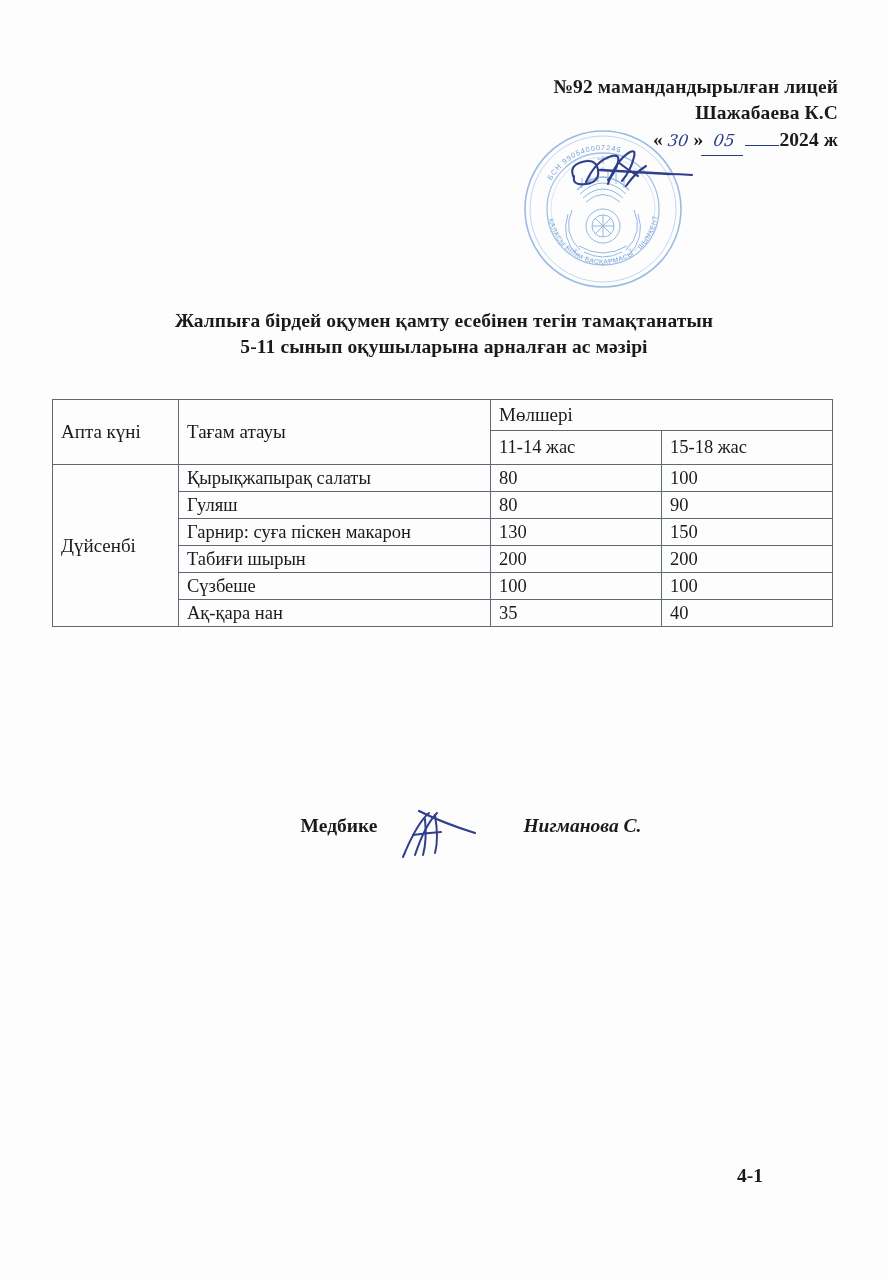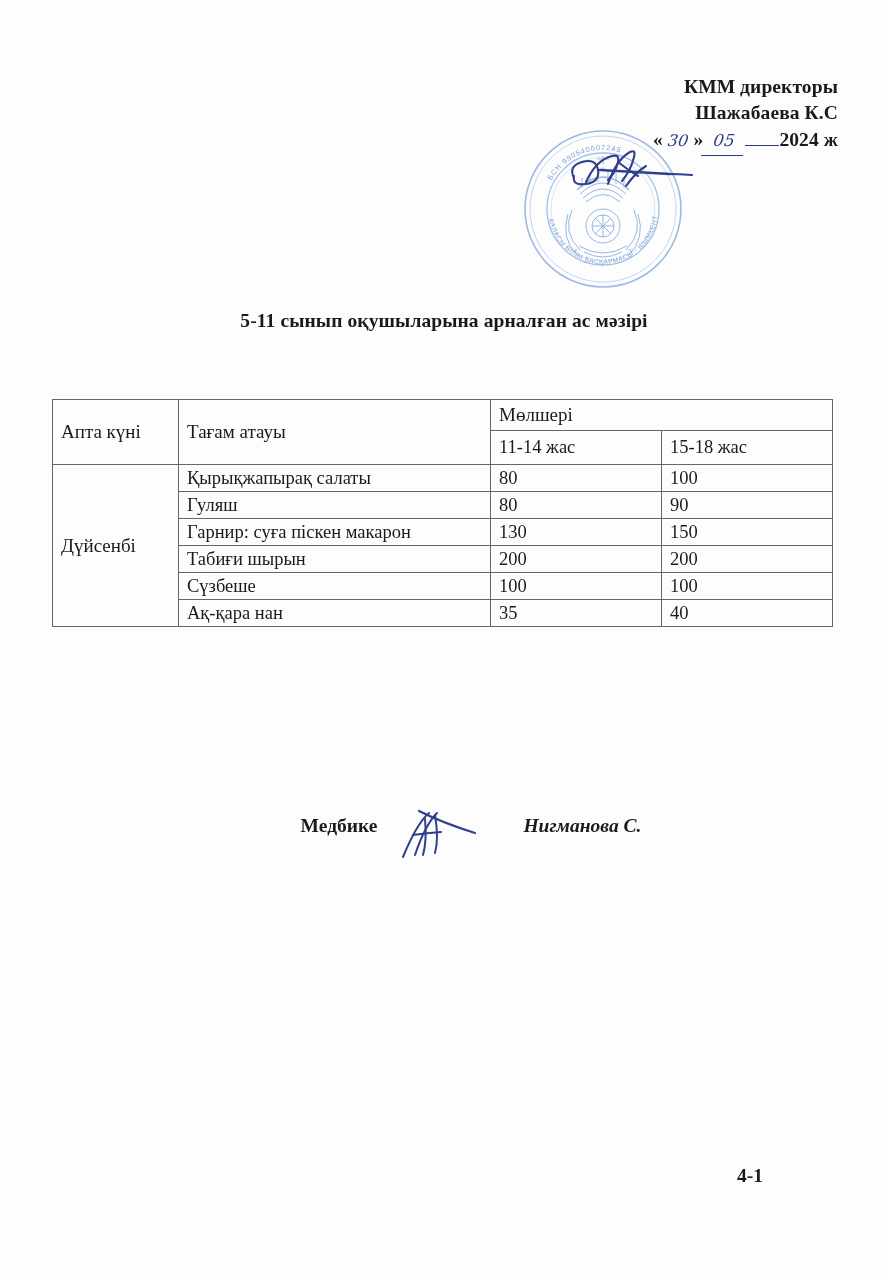--- a/index.html
+++ b/index.html
@@ -236,21 +236,21 @@
       </g>
       <g opacity=".5" fill="#8fb6e4">
         <circle cx="81" cy="41" r="2"></circle>
         <circle cx="54" cy="122" r="1.6"></circle>
         <circle cx="108" cy="122" r="1.6"></circle>
       </g>
     </svg>
   </div>
 
   <div class="approval">
-    <span class="ln">КММ директоры</span>
+    <span class="ln">№92 мамандандырылған лицей</span>
     <span class="ln">Шажабаева К.С</span>
     <span class="date-line">
       <span class="q">«</span>
       <span class="hand-day">30</span>
       <span class="q">»</span>
       <span class="hand-month">05</span>
       <span class="date-gap"></span>
       <span class="date-year">2024 ж</span>
     </span>
   </div>
@@ -263,20 +263,21 @@
         <path d="M48 42 q8 -24 22 -32 q6 -3 4 5 q-3 13 -12 24"></path>
         <path d="M58 20 q10 8 20 14"></path>
         <path d="M66 44 q10 -14 20 -20"></path>
         <path d="M40 28 q34 2 70 4" stroke-width="2.4"></path>
         <path d="M108 32 q12 0 24 1" stroke-width="2.2"></path>
       </g>
     </svg>
   </div>
 
   <div class="doc-title">
+    <span class="ln">Жалпыға бірдей оқумен қамту есебінен тегін тамақтанатын</span>
     <span class="ln">5-11 сынып оқушыларына арналған ас мәзірі</span>
   </div>
 
   <table class="menu-table">
     <colgroup>
       <col class="c-day">
         <col class="c-dish">
         <col class="c-a1">
         <col class="c-a2">
     </colgroup>

